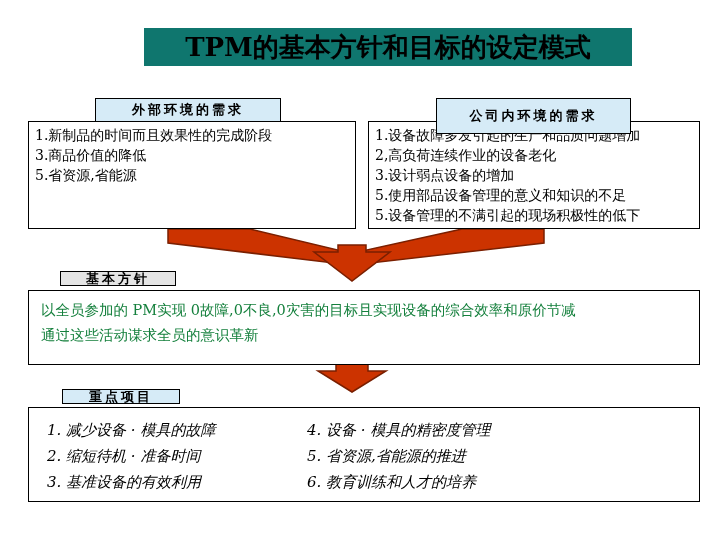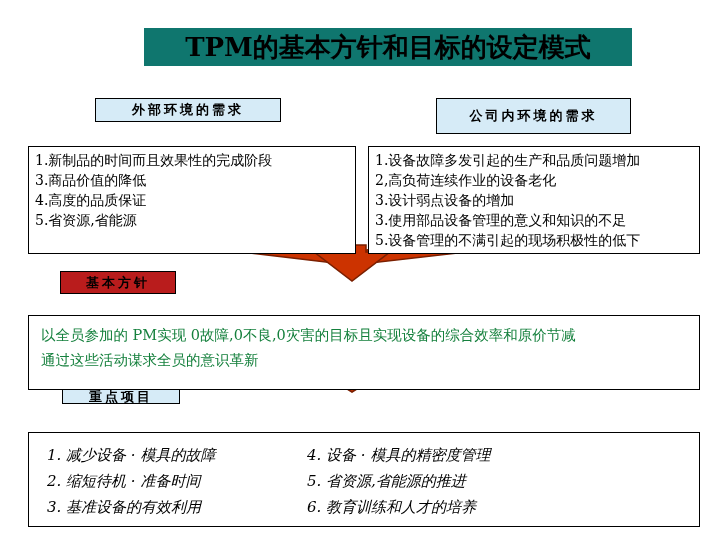--- a/index.html
+++ b/index.html
@@ -15,21 +15,21 @@
 
   .hdr {
     position:absolute; border:1px solid #000;
     display:flex; align-items:center; justify-content:center;
     font-size:13px; font-weight:bold; letter-spacing:3px; color:#000;
     z-index:3;
   }
 
   .box {
     position:absolute; background:#fff; border:1px solid #000;
-    font-size:14px; color:#000; z-index:2;margin-top:25px;
+    font-size:14px; color:#000; z-index:2;
   }
 
   .listbox { padding:3px 6px; line-height:20px; }
   .listbox div { white-space:nowrap; }
 
   .policybox { padding:7px 12px; line-height:25px; font-size:14.5px; }
   .policybox div { white-space:nowrap; }
 
   .projectsbox { padding:9px 0 0 18px; }
   .projects-grid {
@@ -51,34 +51,33 @@
     <polygon id="arrow-left" points="168,229 250,229 342,251 342,264 168,243" fill="#cc3300" stroke="#7a1f00" stroke-width="1.5"></polygon>
     <polygon id="arrow-right" points="544,229 462,229 362,251 362,264 544,243" fill="#cc3300" stroke="#7a1f00" stroke-width="1.5"></polygon>
     <polygon id="arrow-center" points="338,245 366,245 366,252 390,252 352,281 314,252 338,252" fill="#cc3300" stroke="#7a1f00" stroke-width="1.5"></polygon>
     <polygon id="arrow-second" points="336,357 368,357 368,371 386,371 352,392 318,371 336,371" fill="#cc3300" stroke="#7a1f00" stroke-width="1.5"></polygon>
   </svg>
 
   <div class="hdr" style="left: 95px; top: 98px; width: 186px; height: 24px; background: rgb(214, 235, 247);">外部环境的需求</div>
   <div class="box listbox" style="left:28px; top:121px; width:328px; height:108px;">
     <div>1.新制品的时间而且效果性的完成阶段</div>
     <div>3.商品价值的降低</div>
-    <div>4.高度的品质保证</div>
     <div>5.省资源,省能源</div>
   </div>
 
   <div class="hdr" style="left: 436px; top: 98px; width: 195px; height: 36px; background: rgb(214, 235, 247);">公司内环境的需求</div>
   <div class="box listbox" style="left:368px; top:121px; width:332px; height:108px;">
     <div>1.设备故障多发引起的生产和品质问题增加</div>
     <div>2,高负荷连续作业的设备老化</div>
     <div>3.设计弱点设备的增加</div>
-    <div>3.使用部品设备管理的意义和知识的不足</div>
+    <div>5.使用部品设备管理的意义和知识的不足</div>
     <div>5.设备管理的不满引起的现场积极性的低下</div>
   </div>
 
-  <div class="hdr" style="left: 60px; top: 271px; width: 116px; height: 23px; background: #b91c1c;">基本方针</div>
+  <div class="hdr" style="left: 60px; top: 271px; width: 116px; height: 15px; background: #e5e5e5;">基本方针</div>
   <div class="box policybox" id="policy-box" style="left: 28px; top: 290px; width: 672px; height: 75px; color: #15803d;">
     <div>以全员参加的 PM实现 0故障,0不良,0灾害的目标且实现设备的综合效率和原价节减</div>
     <div>通过这些活动谋求全员的意识革新</div>
   </div>
 
   <div class="hdr" style="left: 62px; top: 389px; width: 118px; height: 15px; background: rgb(214, 235, 247);">重点项目</div>
   <div class="box projectsbox" style="left:28px; top:407px; width:672px; height:95px;">
     <div class="projects-grid">
       <div>1. 减少设备 · 模具的故障</div>
       <div>4. 设备 · 模具的精密度管理</div>

